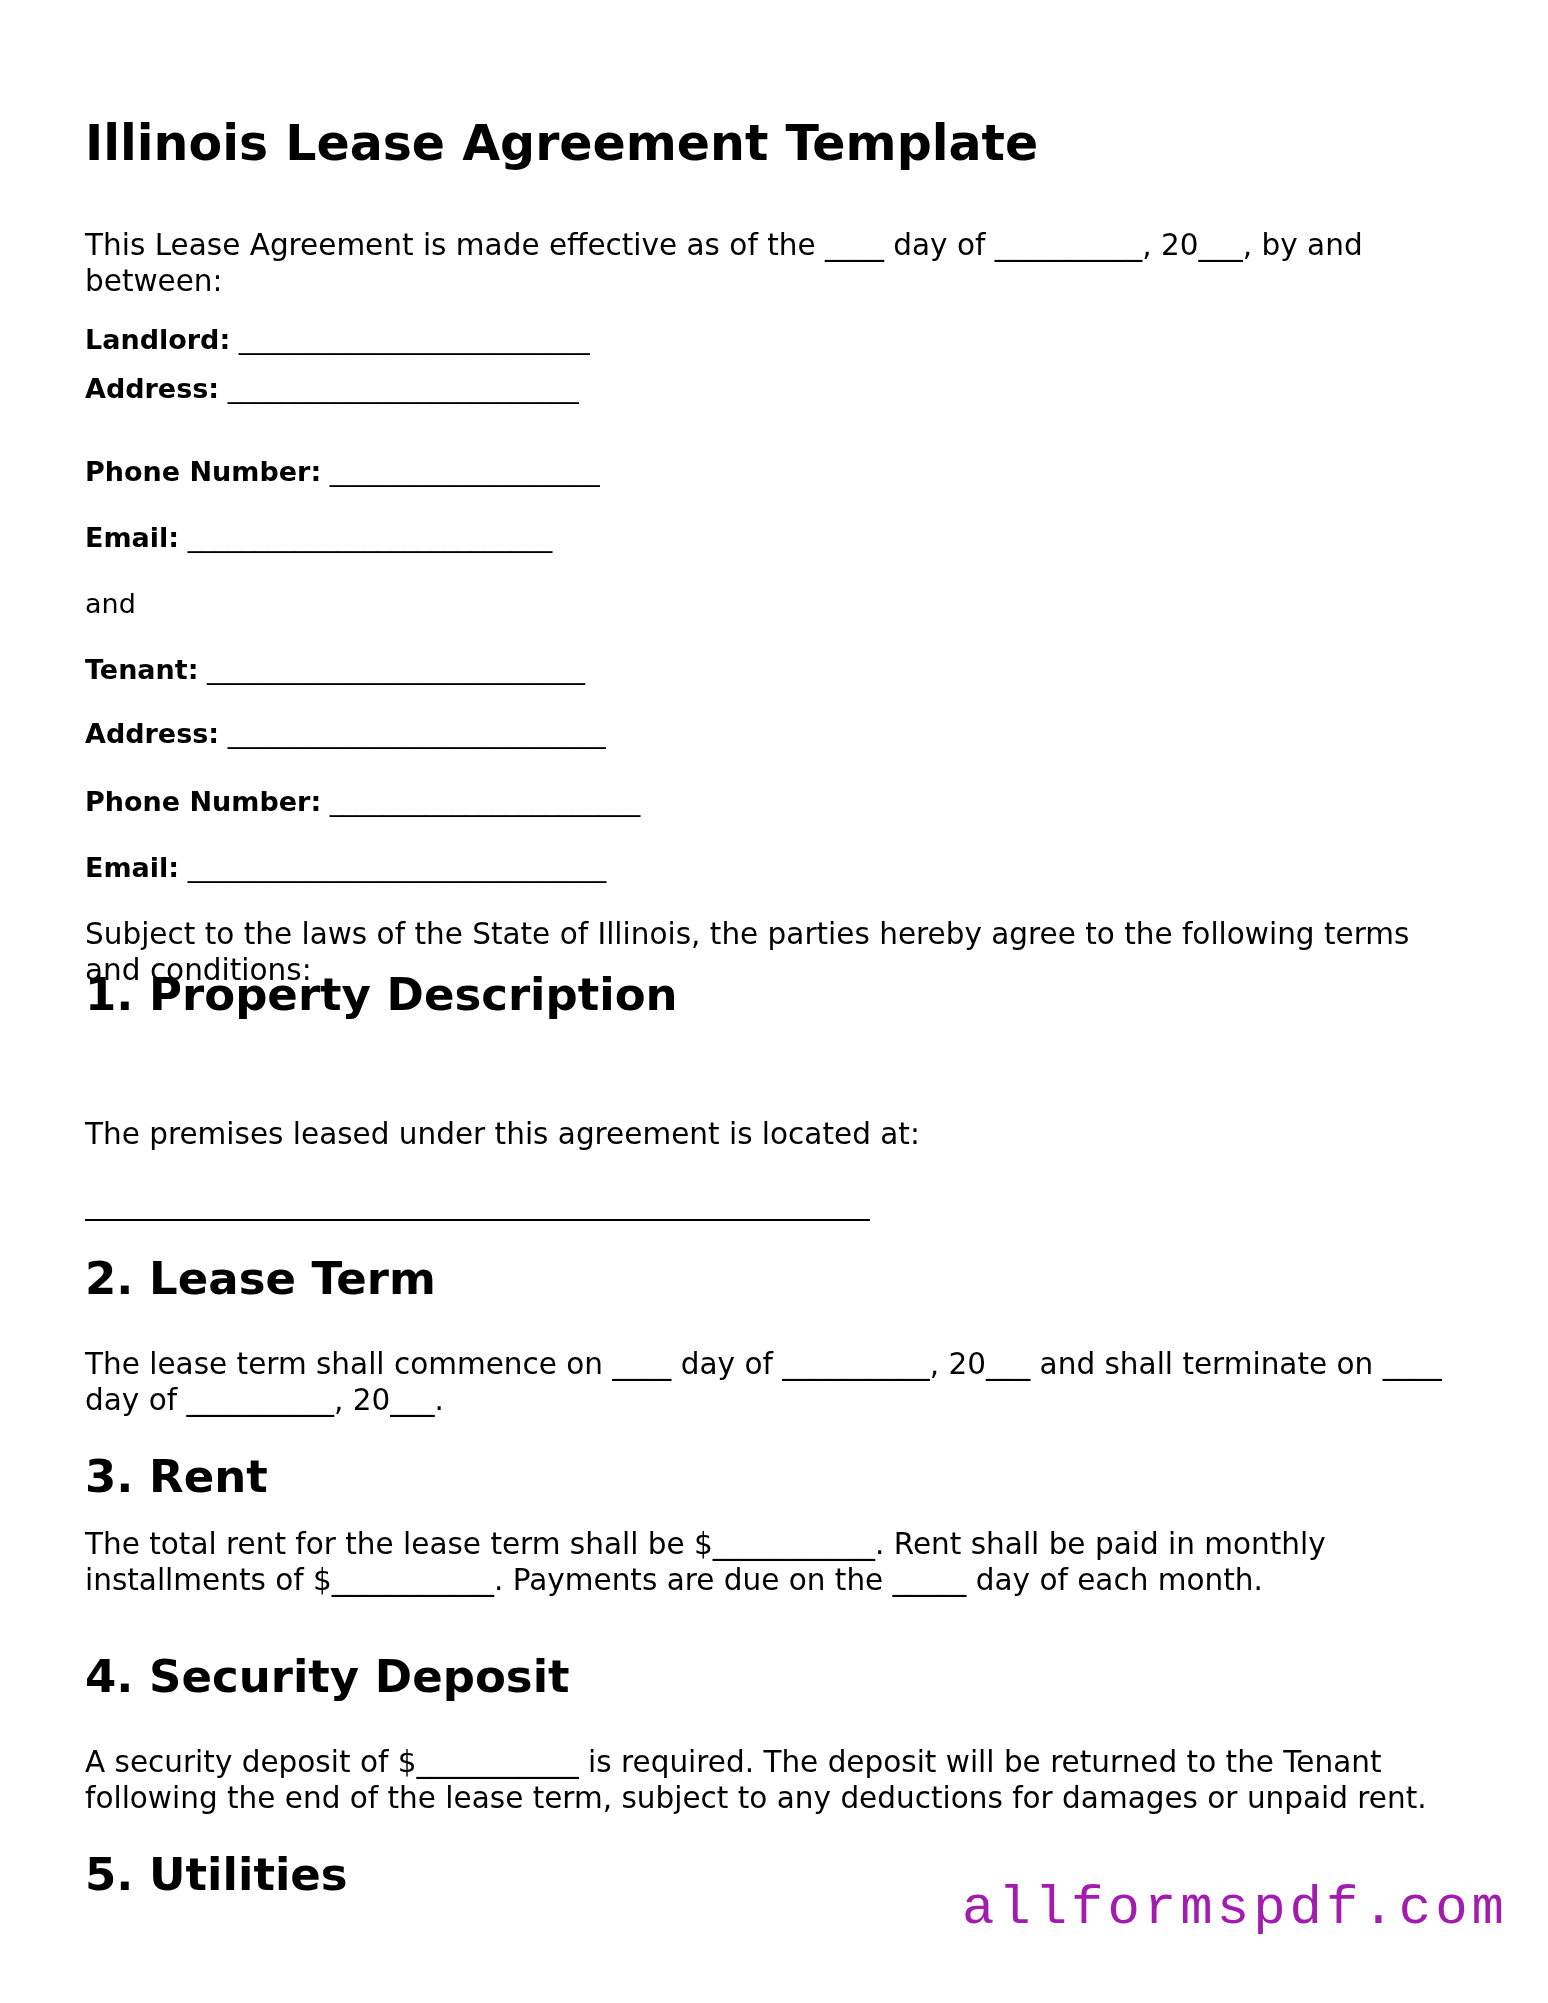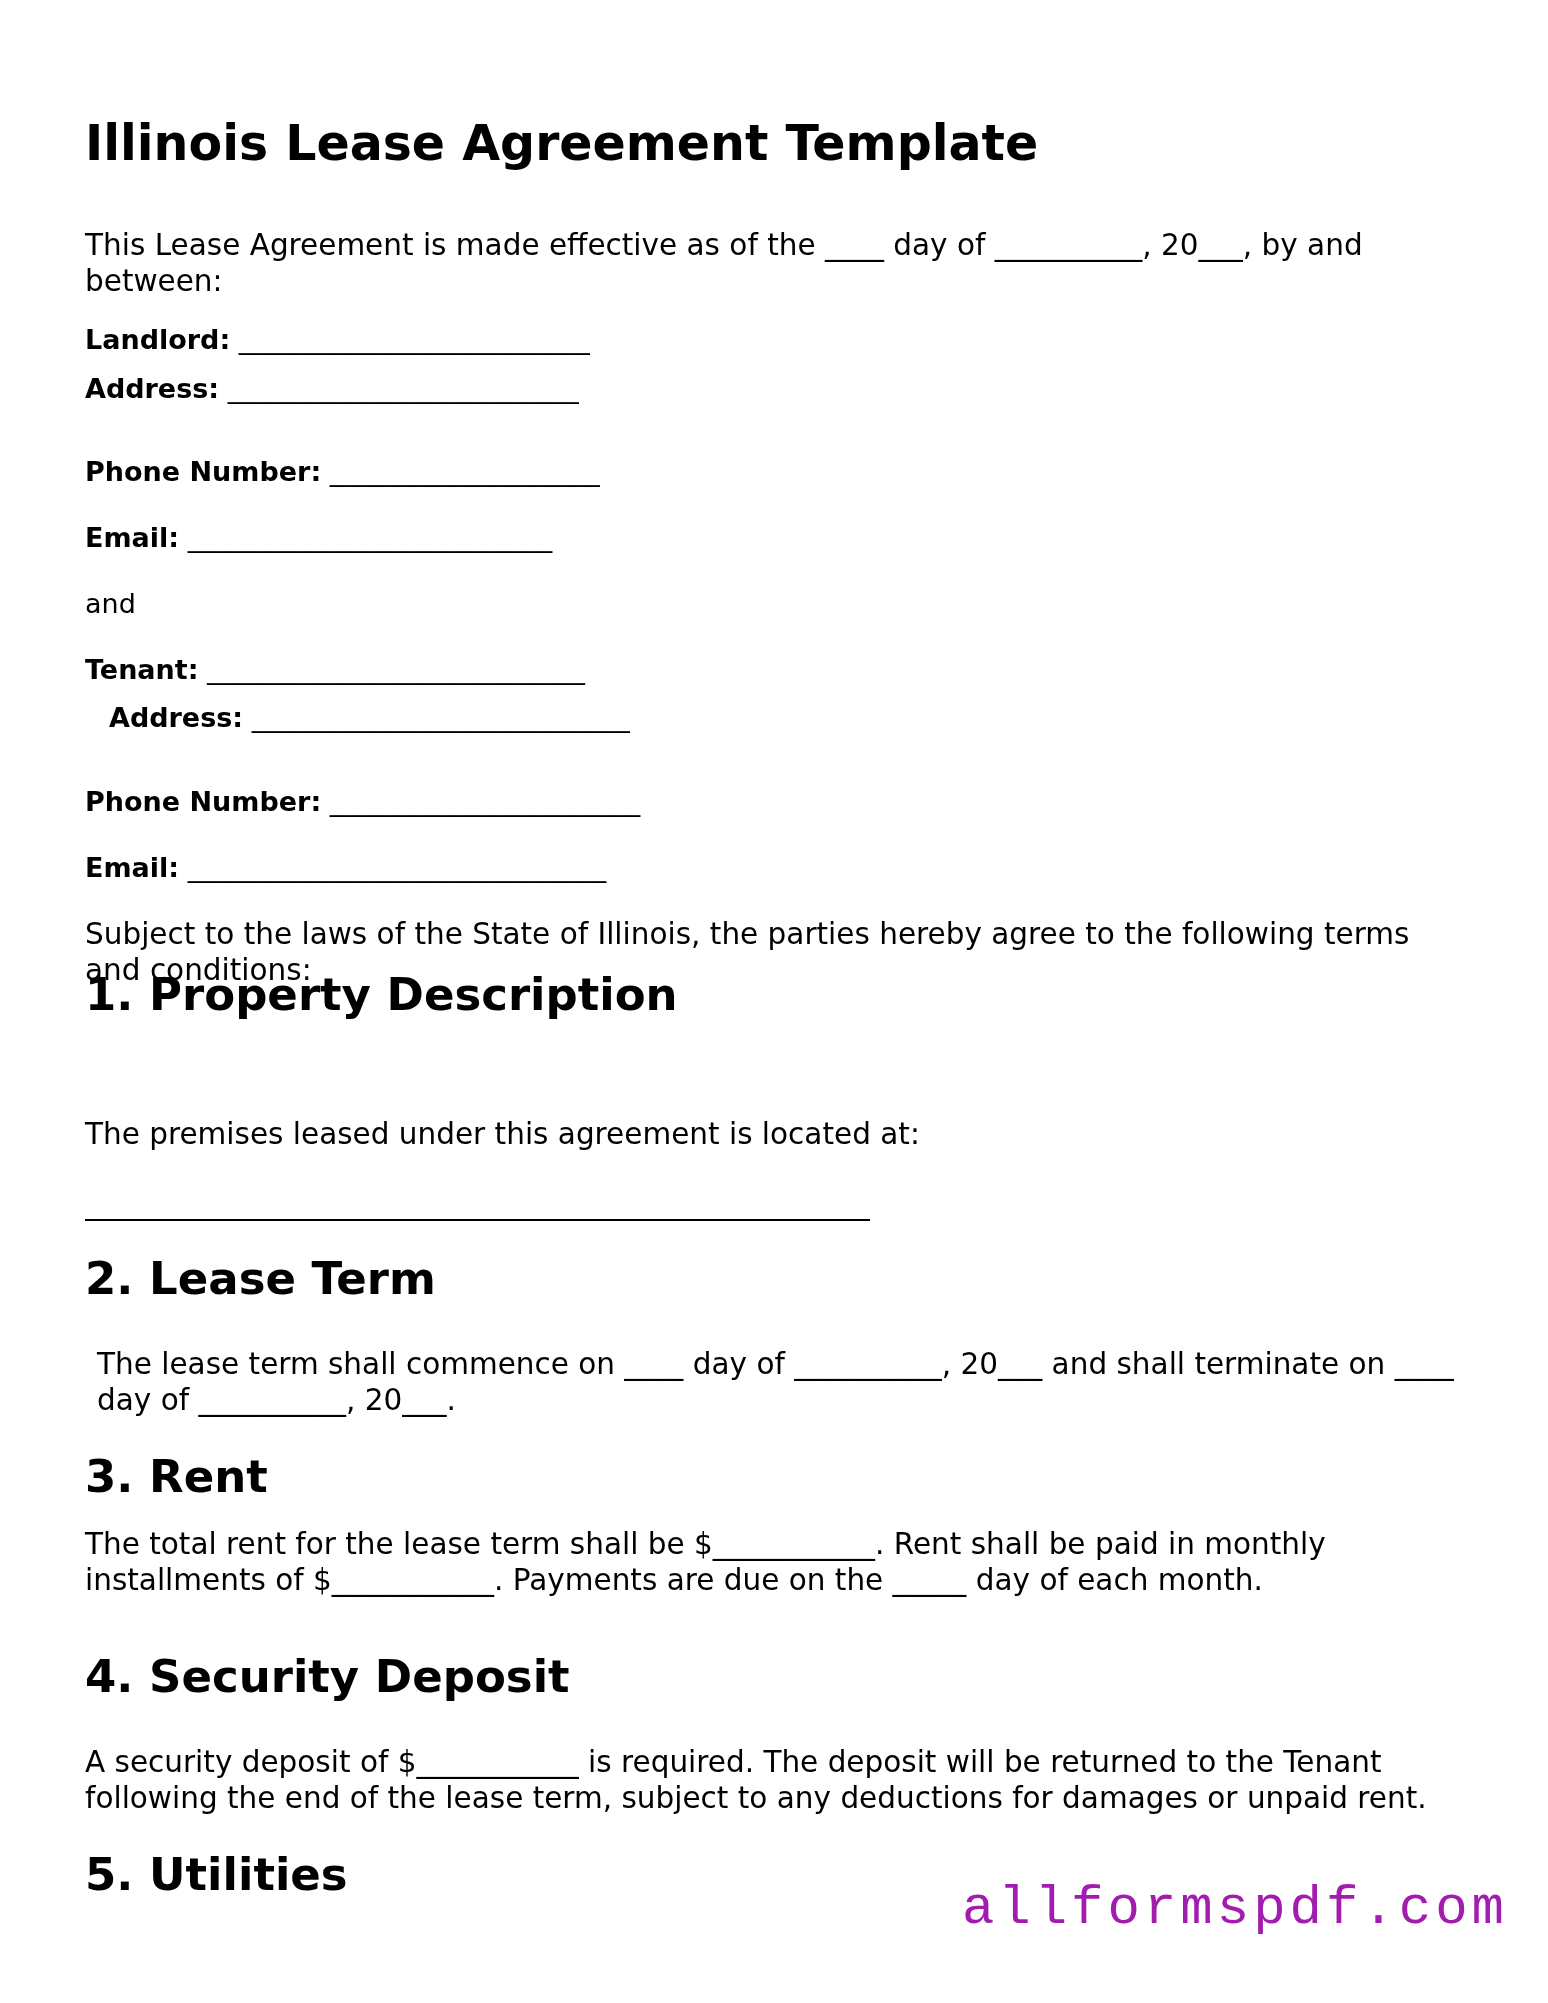--- a/index.html
+++ b/index.html
@@ -38,32 +38,32 @@
   <p class="p" style="top:227px;">This Lease Agreement is made effective as of the ____ day of __________, 20___, by and between:</p>
 
   <p class="field" style="top:322px;"><b>Landlord:</b> <span>__________________________</span></p>
   <p class="field" style="top:371px;"><b>Address:</b> <span>__________________________</span></p>
   <p class="field" style="top:454px;"><b>Phone Number:</b> <span>____________________</span></p>
   <p class="field" style="top:520px;"><b>Email:</b> <span>___________________________</span></p>
 
   <p class="field" style="top:586px;">and</p>
 
   <p class="field" style="top:652px;"><b>Tenant:</b> <span>____________________________</span></p>
-  <p class="field" style="top:700px;margin-left:24px;"><b>Address:</b> <span>____________________________</span></p>
+  <p class="field" style="top:716px;"><b>Address:</b> <span>____________________________</span></p>
   <p class="field" style="top:784px;"><b>Phone Number:</b> <span>_______________________</span></p>
   <p class="field" style="top:850px;"><b>Email:</b> <span>_______________________________</span></p>
 
   <p class="p" style="top:916px;">Subject to the laws of the State of Illinois, the parties hereby agree to the following terms and conditions:</p>
 
   <h2 class="h2" style="top:968px;text-align:center;">1. Property Description</h2>
   <p class="p" style="top:1116px;">The premises leased under this agreement is located at:</p>
   <div class="blank-line" style="top:1219px; width:785px;"></div>
 
   <h2 class="h2" style="top:1252px;">2. Lease Term</h2>
-  <p class="p" style="top:1346px;margin-left:12px;">The lease term shall commence on ____ day of __________, 20___ and shall terminate on ____ day of __________, 20___.</p>
+  <p class="p" style="top:1346px;">The lease term shall commence on ____ day of __________, 20___ and shall terminate on ____ day of __________, 20___.</p>
 
   <h2 class="h2" style="top:1450px;">3. Rent</h2>
   <p class="p" style="top:1526px;">The total rent for the lease term shall be $___________. Rent shall be paid in monthly installments of $___________. Payments are due on the _____ day of each month.</p>
 
   <h2 class="h2" style="top:1650px;">4. Security Deposit</h2>
   <p class="p" style="top:1744px;">A security deposit of $___________ is required. The deposit will be returned to the Tenant following the end of the lease term, subject to any deductions for damages or unpaid rent.</p>
 
   <h2 class="h2" style="top:1848px;">5. Utilities</h2>
 </div>
 

